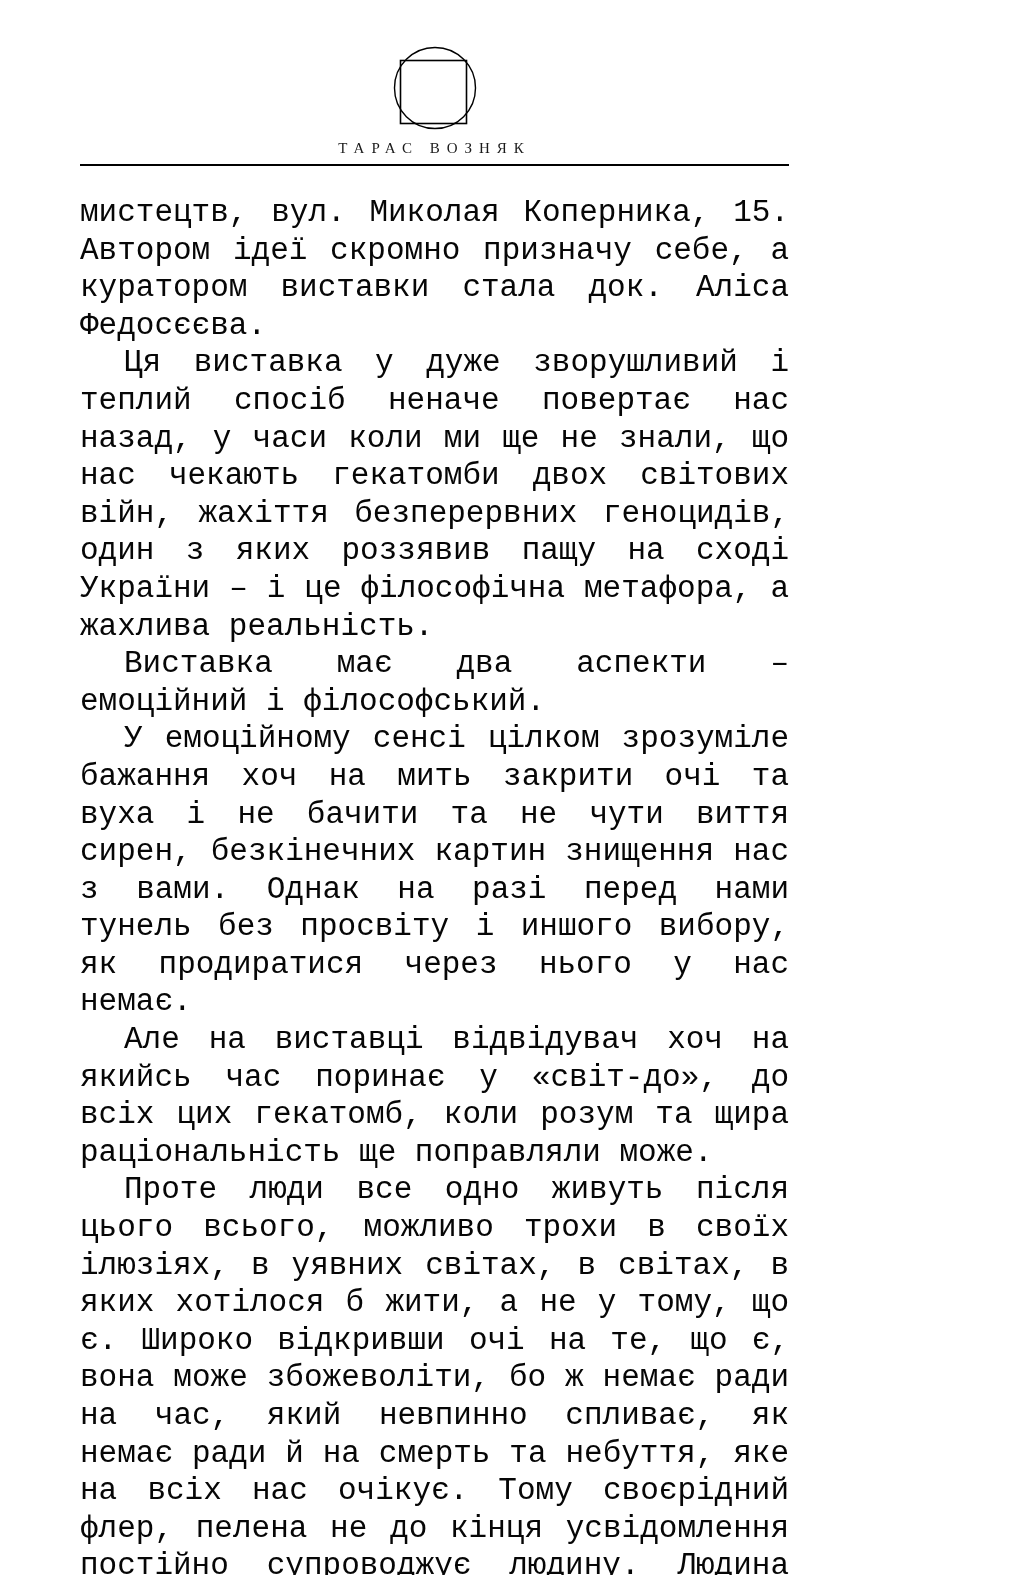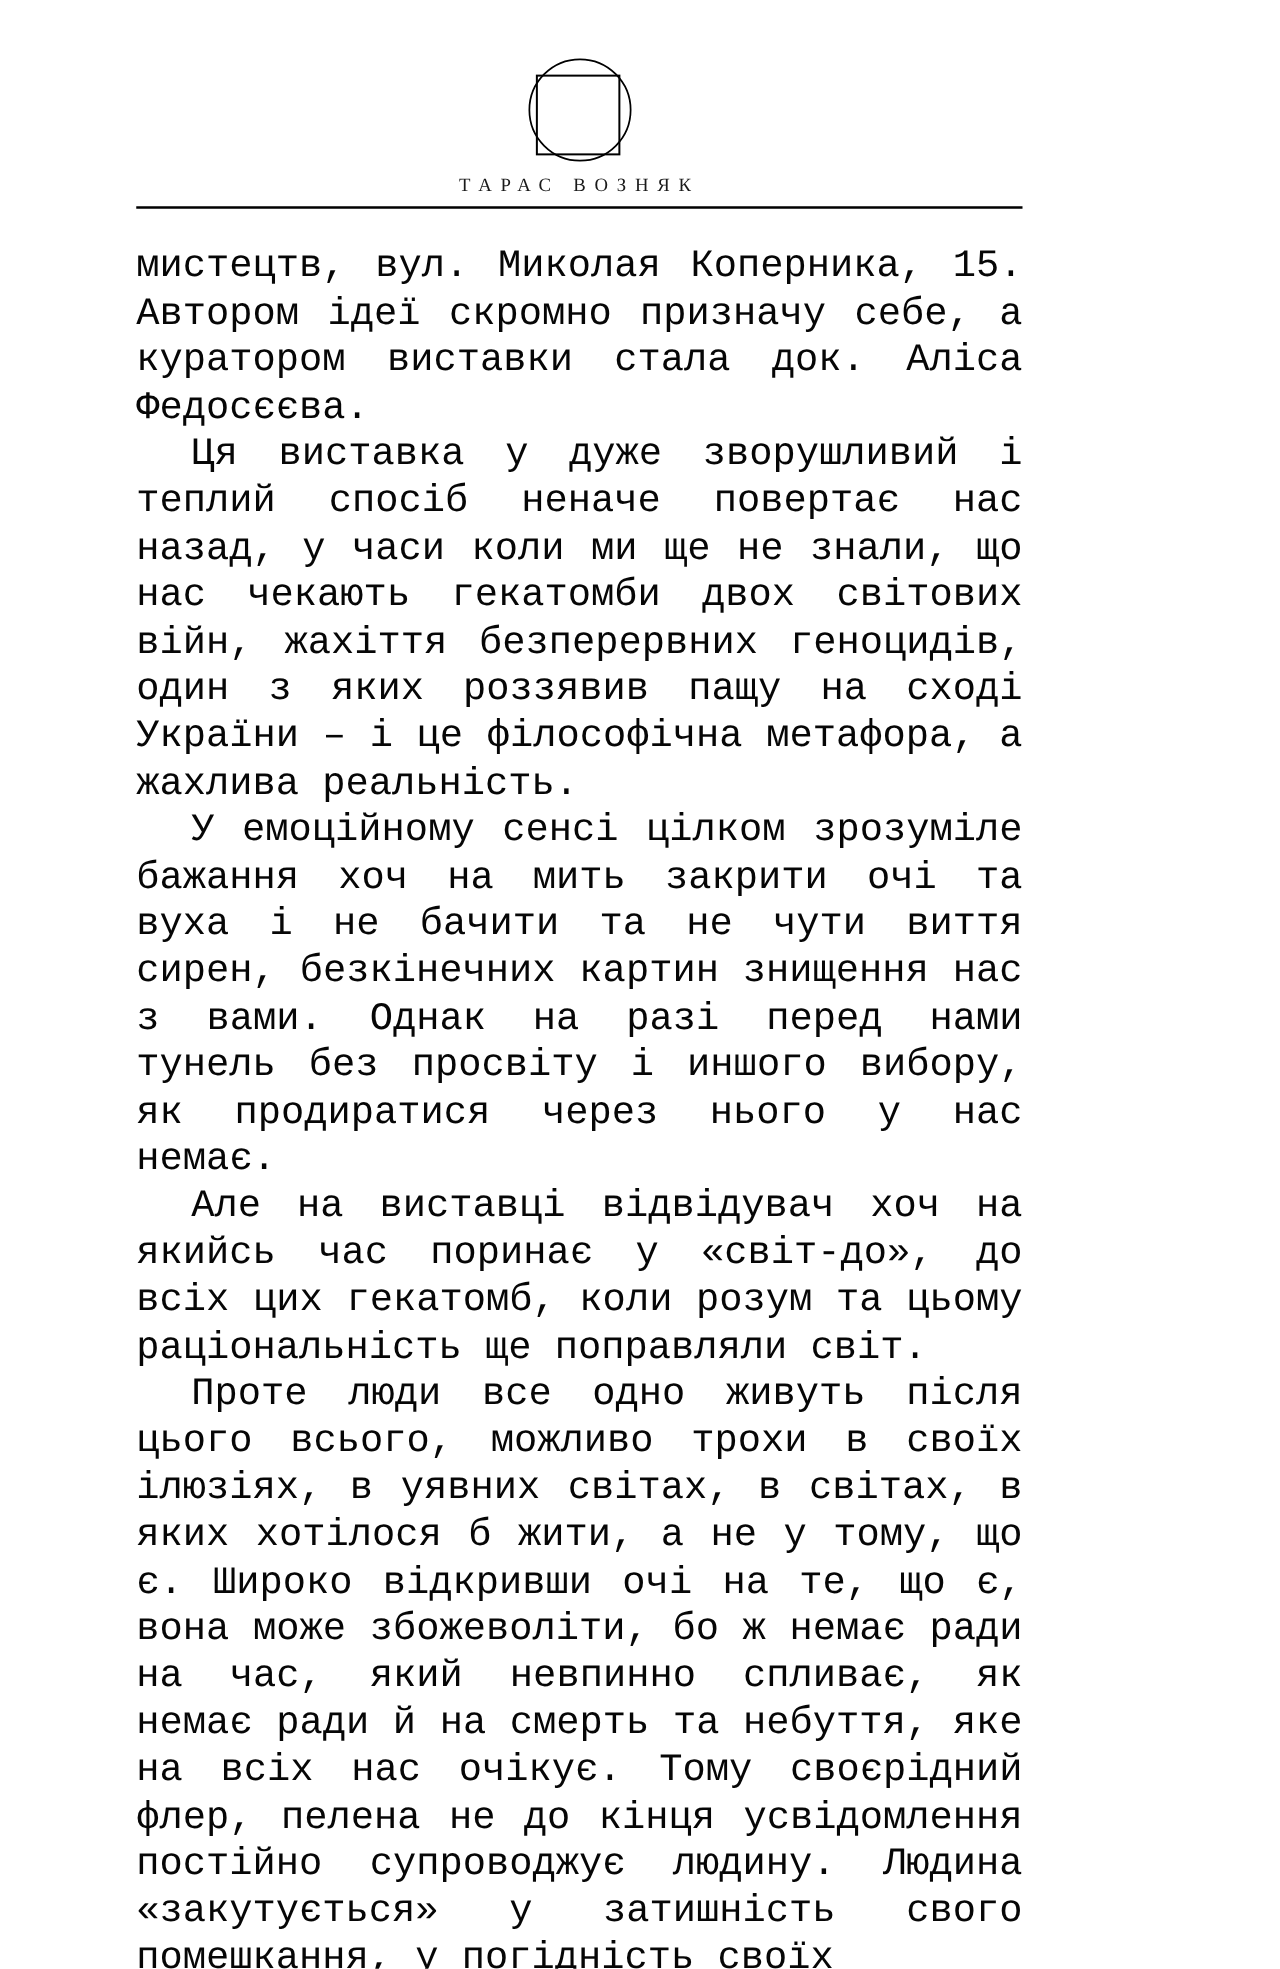--- a/index.html
+++ b/index.html
@@ -9,21 +9,21 @@
     height: 1575px;
     background: #ffffff;
     color: #0a0a0a;
     font-family: "Liberation Serif", "DejaVu Serif", serif;
     overflow: hidden;
     position: relative;
   }
   .page {
     width: 1024px;
     height: 1575px;
-    padding-left: 109px;
+    padding-left: 80px;
     padding-right: 119px;
     padding-top: 46px;
   }
   .col { width: 709px; }
 
   
   .header { text-align: center; }
   .emblem { display: inline-block; line-height: 0; }
   .author-name {
     margin-top: 6px;
@@ -76,21 +76,22 @@
         <rect x="7.5" y="14.5" width="66" height="63" fill="none" stroke="#000" stroke-width="1.6"></rect>
       </svg>
     </span>
     <div class="author-name">ТАРАС ВОЗНЯК</div>
     <hr class="header-rule">
   </div>
 
   <div class="col body-text">
     <p class="para">мистецтв, вул. Миколая Коперника, 15. Автором ідеї скромно призначу себе, а куратором виставки стала док. Аліса Федосєєва.</p>
     <p class="para indent">Ця виставка у дуже зворушливий і теплий спосіб неначе повертає нас назад, у часи коли ми ще не знали, що нас чекають гекатомби двох світових війн, жахіття безперервних геноцидів, один з яких роззявив пащу на сході України – і це філософічна метафора, а жахлива реальність.</p>
+    <p class="para indent">Виставка має два аспекти – емоційний і філософський.</p>
     <p class="para indent">У емоційному сенсі цілком зрозуміле бажання хоч на мить закрити очі та вуха і не бачити та не чути виття сирен, безкінечних картин знищення нас з вами. Однак на разі перед нами тунель без просвіту і иншого вибору, як продиратися через нього у нас немає.</p>
-    <p class="para indent">Але на виставці відвідувач хоч на якийсь час поринає у «світ-до», до всіх цих гекатомб, коли розум та цьому раціональність ще поправляли світ.</p>
+    <p class="para indent">Але на виставці відвідувач хоч на якийсь час поринає у «світ-до», до всіх цих гекатомб, коли розум та щира раціональність ще поправляли може.</p>
     <p class="para indent">Проте люди все одно живуть після цього всього, можливо трохи в своїх ілюзіях, в уявних світах, в світах, в яких хотілося б жити, а не у тому, що є. Широко відкривши очі на те, що є, вона може збожеволіти, бо ж немає ради на час, який невпинно спливає, як немає ради й на смерть та небуття, яке на всіх нас очікує. Тому своєрідний флер, пелена не до кінця усвідомлення постійно супроводжує людину. Людина «закутується» у затишність свого помешкання, у погідність своїх</p>
   </div>
 
   <div class="col footer">
     <span class="page-number">162</span>
   </div>
 </div>
 
 </body></html>

